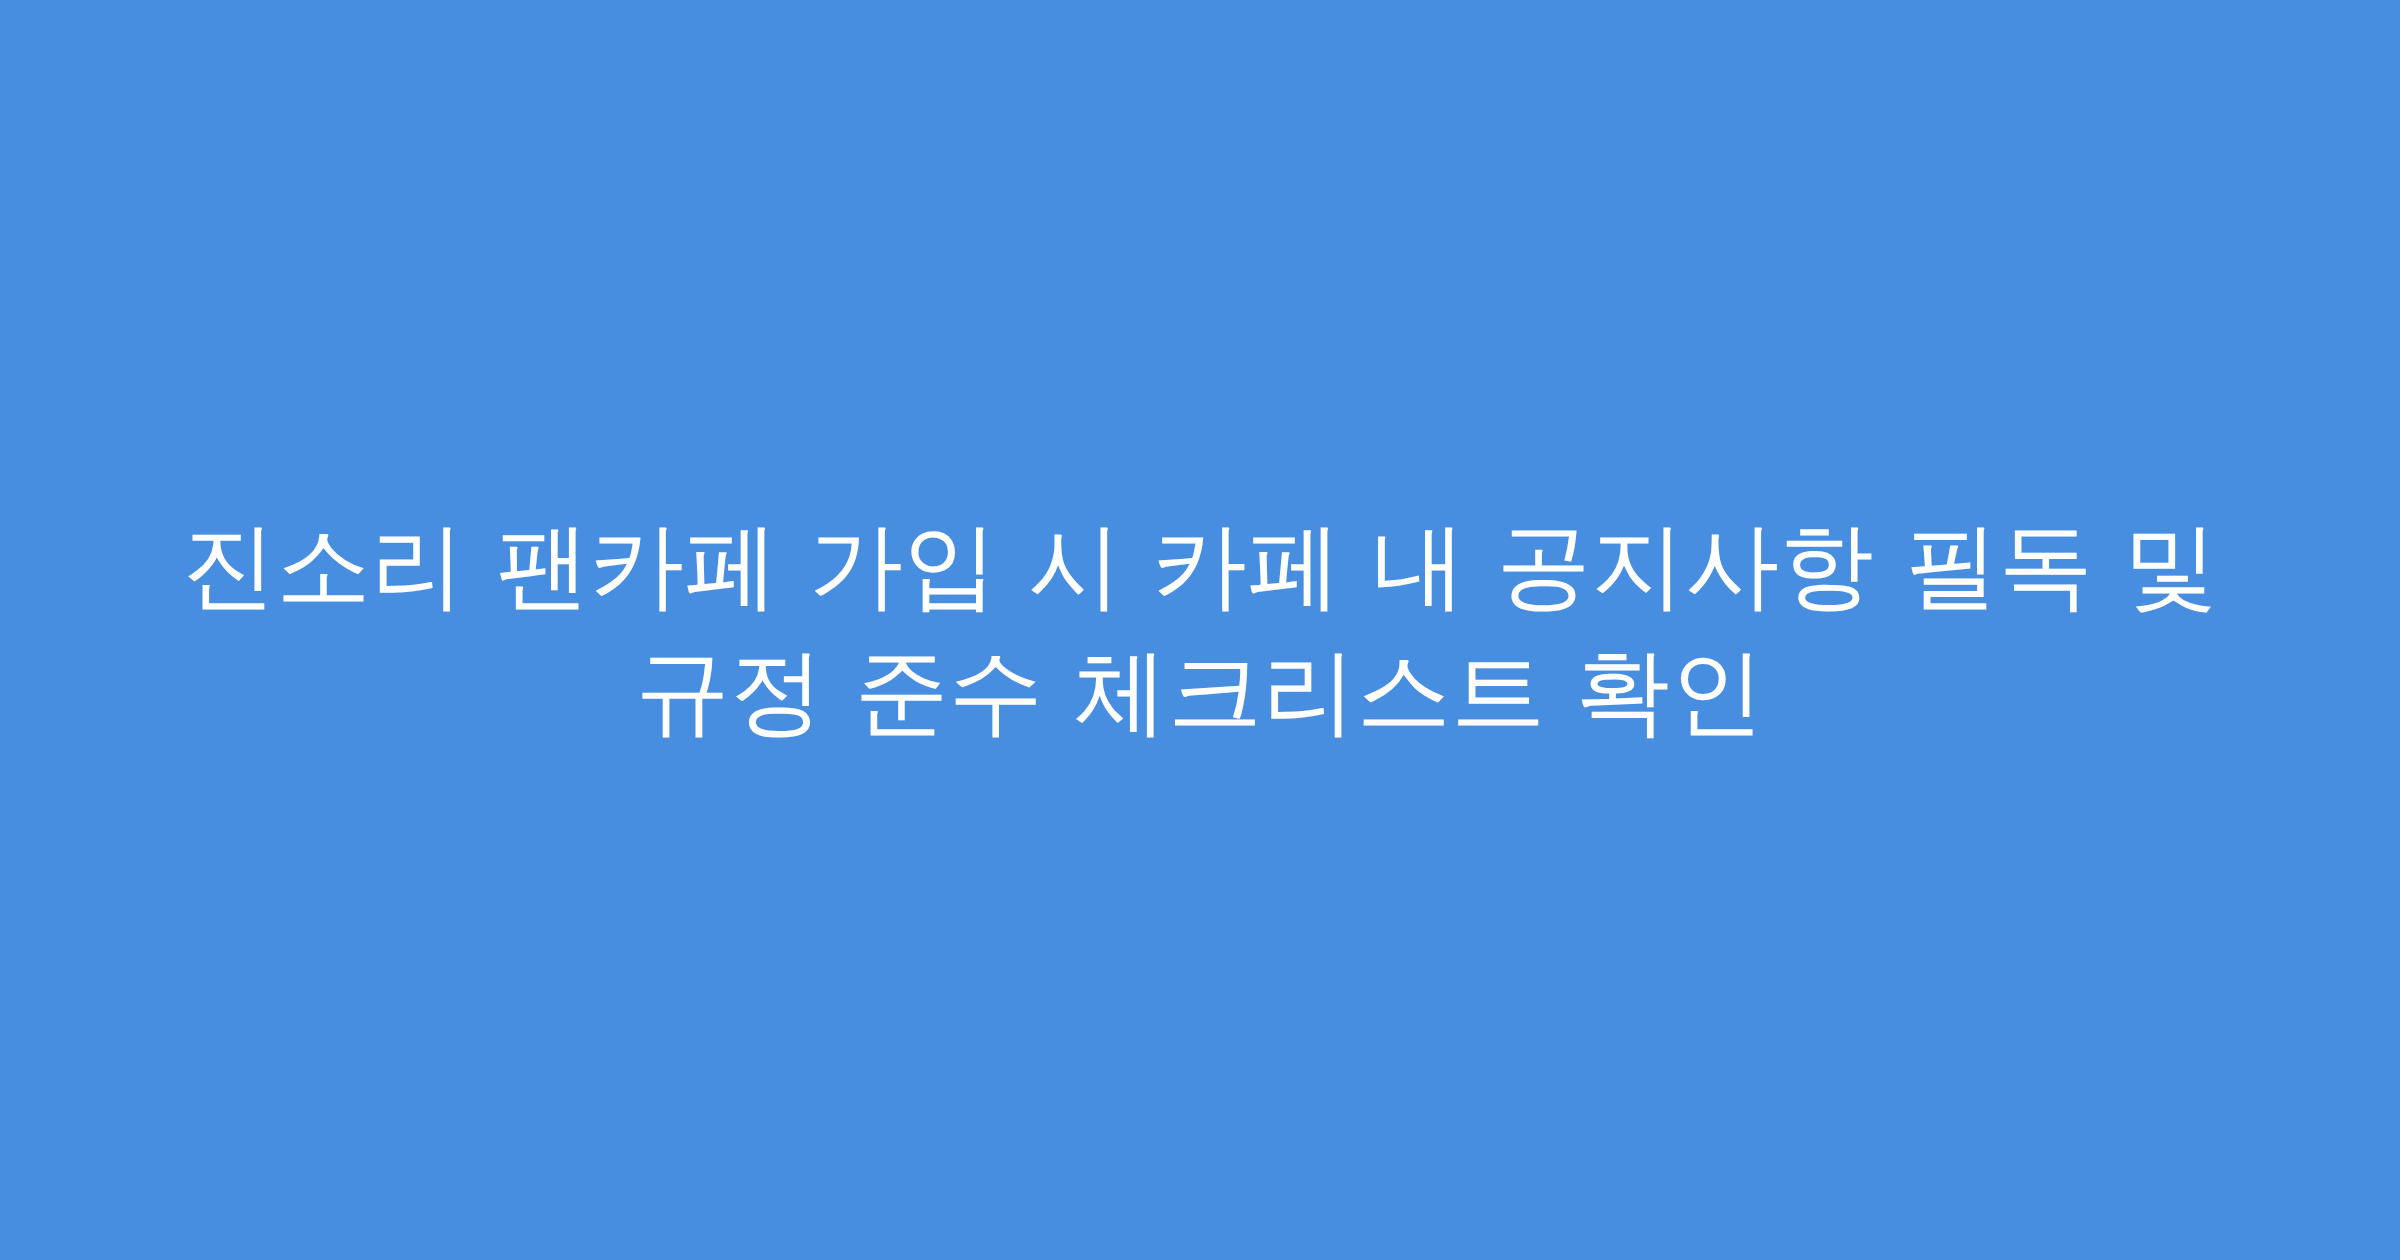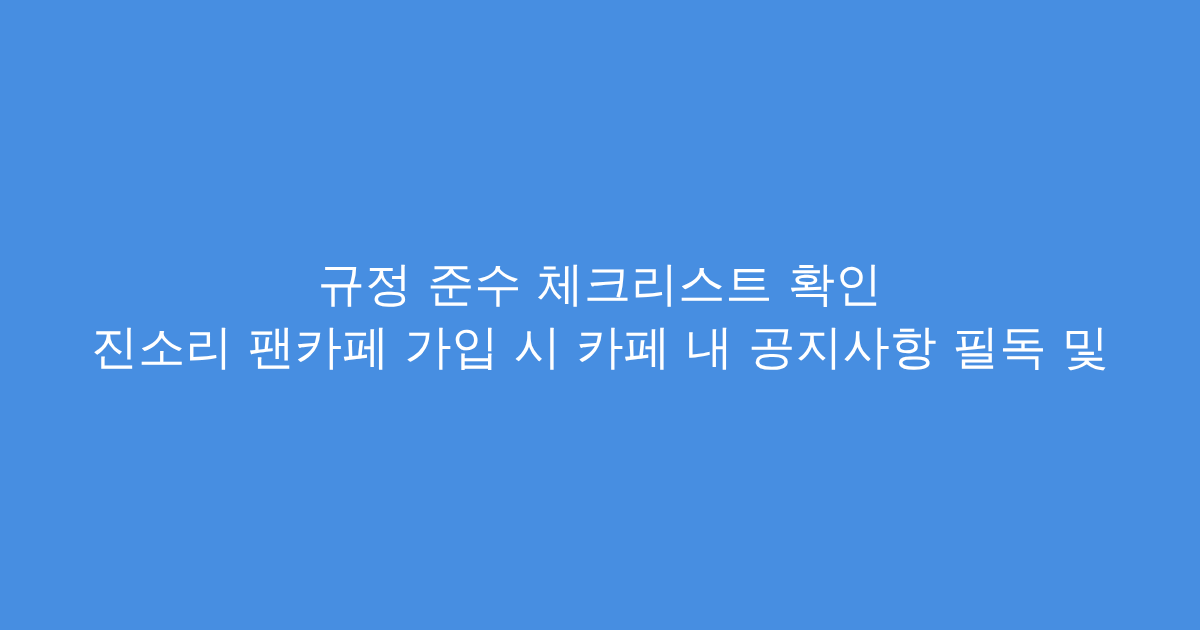--- a/index.html
+++ b/index.html
@@ -42,17 +42,17 @@
     letter-spacing: 0.2px;
     white-space: nowrap;
   }
 </style>
 </head>
 <body>
 
 <div id="og-card" style="background: rgb(71, 142, 225);">
 
   <div id="title-block">
+    <span class="title-line" style="color: rgb(255, 255, 255);">진소리 팬카페 가입 시 카페 내 공지사항 필독 및</span>
     <span class="title-line" style="color: rgb(255, 255, 255);">규정 준수 체크리스트 확인</span>
-    <span class="title-line" style="color: rgb(255, 255, 255);">진소리 팬카페 가입 시 카페 내 공지사항 필독 및</span>
   </div>
 
 </div>
 
 </body></html>

